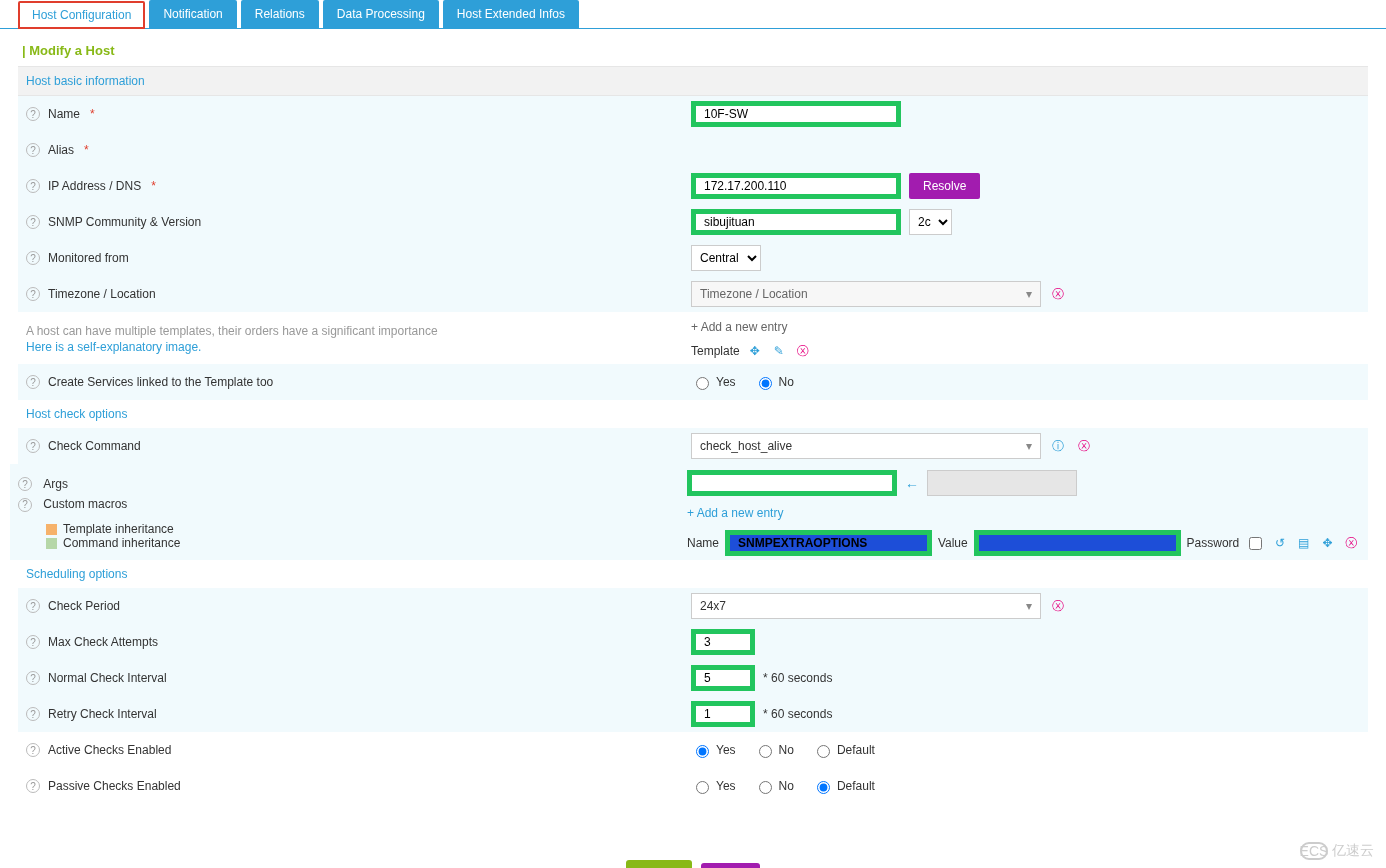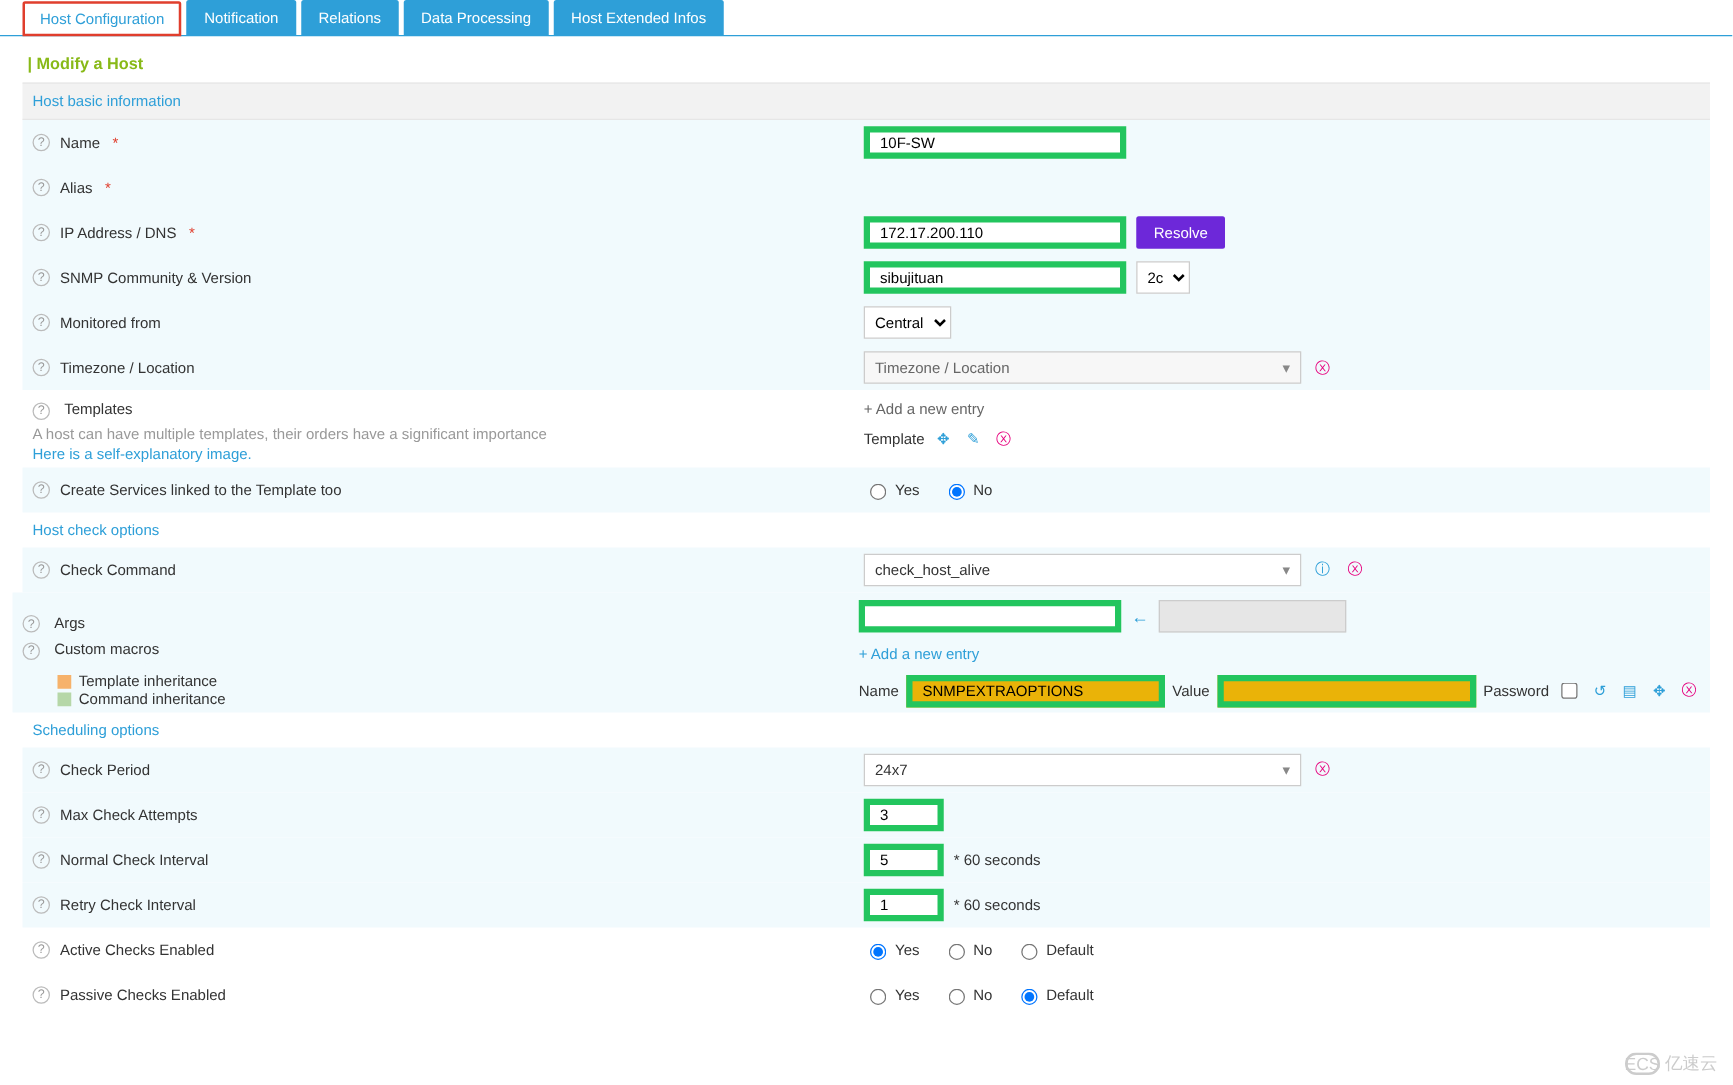--- a/index.html
+++ b/index.html
@@ -90,21 +90,21 @@
   }
   input[type=text].small { width: 64px; }
   select {
     border: 1px solid #ccc;
     height: 26px;
     padding: 2px 4px;
     font-size: 12px;
     background: #fff;
   }
   .btn-resolve {
-    background: #6d28d9;
+    background: #a21caf;
     color: #fff;
     border: none;
     height: 26px;
     padding: 0 14px;
     border-radius: 2px;
     cursor: pointer;
     font-size: 12px;
   }
   .wide-select {
     width: 350px;
@@ -137,25 +137,26 @@
     height: 26px;
     width: 150px;
     display: inline-block;
   }
   .arrow-left { color: #2e9fd8; font-size: 14px; }
   .legend-sq { width: 11px; height: 11px; display: inline-block; margin-right: 6px; vertical-align: middle; }
   .legend-sq.orange { background: #f6b26b; }
   .legend-sq.green { background: #b6d7a8; }
   .macro-input {
     border: 1px solid #f6b26b;
-    background: #eab308;
+    background: #1d4ed8;
     height: 24px;
     width: 180px;
     padding: 2px 6px;
     font-size: 12px;
+    font-weight: bold;
   }
   .footer-btns {
     text-align: center;
     padding: 12px 0 20px;
   }
   .btn-save {
     background: #88b917;
     color: #fff;
     border: none;
     padding: 6px 16px;
@@ -270,24 +271,20 @@
     <div class="wide-select">
       <span>Timezone / Location</span>
       <span class="arrow">▾</span>
     </div>
     <span class="icon-btn danger">ⓧ</span>
   </div>
 </div>
 
 <div class="row" style="align-items:flex-start; padding-top:8px;">
   <div class="label-cell" style="display:block;">
-    <div>
-      <span class="help-icon">?</span>
-      <span style="margin-left:8px">Templates</span>
-    </div>
     <div class="sub-note" style="margin-left:0; margin-top:4px;">A host can have multiple templates, their orders have a significant importance</div>
     <div class="sub-link" style="margin-top:2px;">Here is a self-explanatory image.</div>
   </div>
   <div class="input-cell" style="display:block;">
     <div style="color:#666; margin-bottom:8px;">+ Add a new entry</div>
     <div style="display:flex; align-items:center; gap:6px;">
       <span>Template</span>
       <span class="icon-btn">✥</span>
       <span class="icon-btn">✎</span>
       <span class="icon-btn danger">ⓧ</span>
@@ -322,21 +319,21 @@
   <div class="input-cell">
     <div class="wide-select" style="background:#fff">
       <span style="color:#333">check_host_alive</span>
       <span class="arrow">▾</span>
     </div>
     <span class="icon-btn info">ⓘ</span>
     <span class="icon-btn danger">ⓧ</span>
   </div>
 </div>
 
-<div class="row zebra" style="align-items:flex-end; padding-top:6px;margin-left:10px;">
+<div class="row zebra" style="align-items:center; padding-top:6px;margin-left:10px;">
   <div class="label-cell" style="display:block;">
     <div>
       <span class="help-icon">?</span>
       <span style="margin-left:8px">Args</span>
     </div>
     <div style="margin-top:6px;">
       <span class="help-icon">?</span>
       <span style="margin-left:8px">Custom macros</span>
     </div>
     <div style="margin:10px 0 0 28px;">

